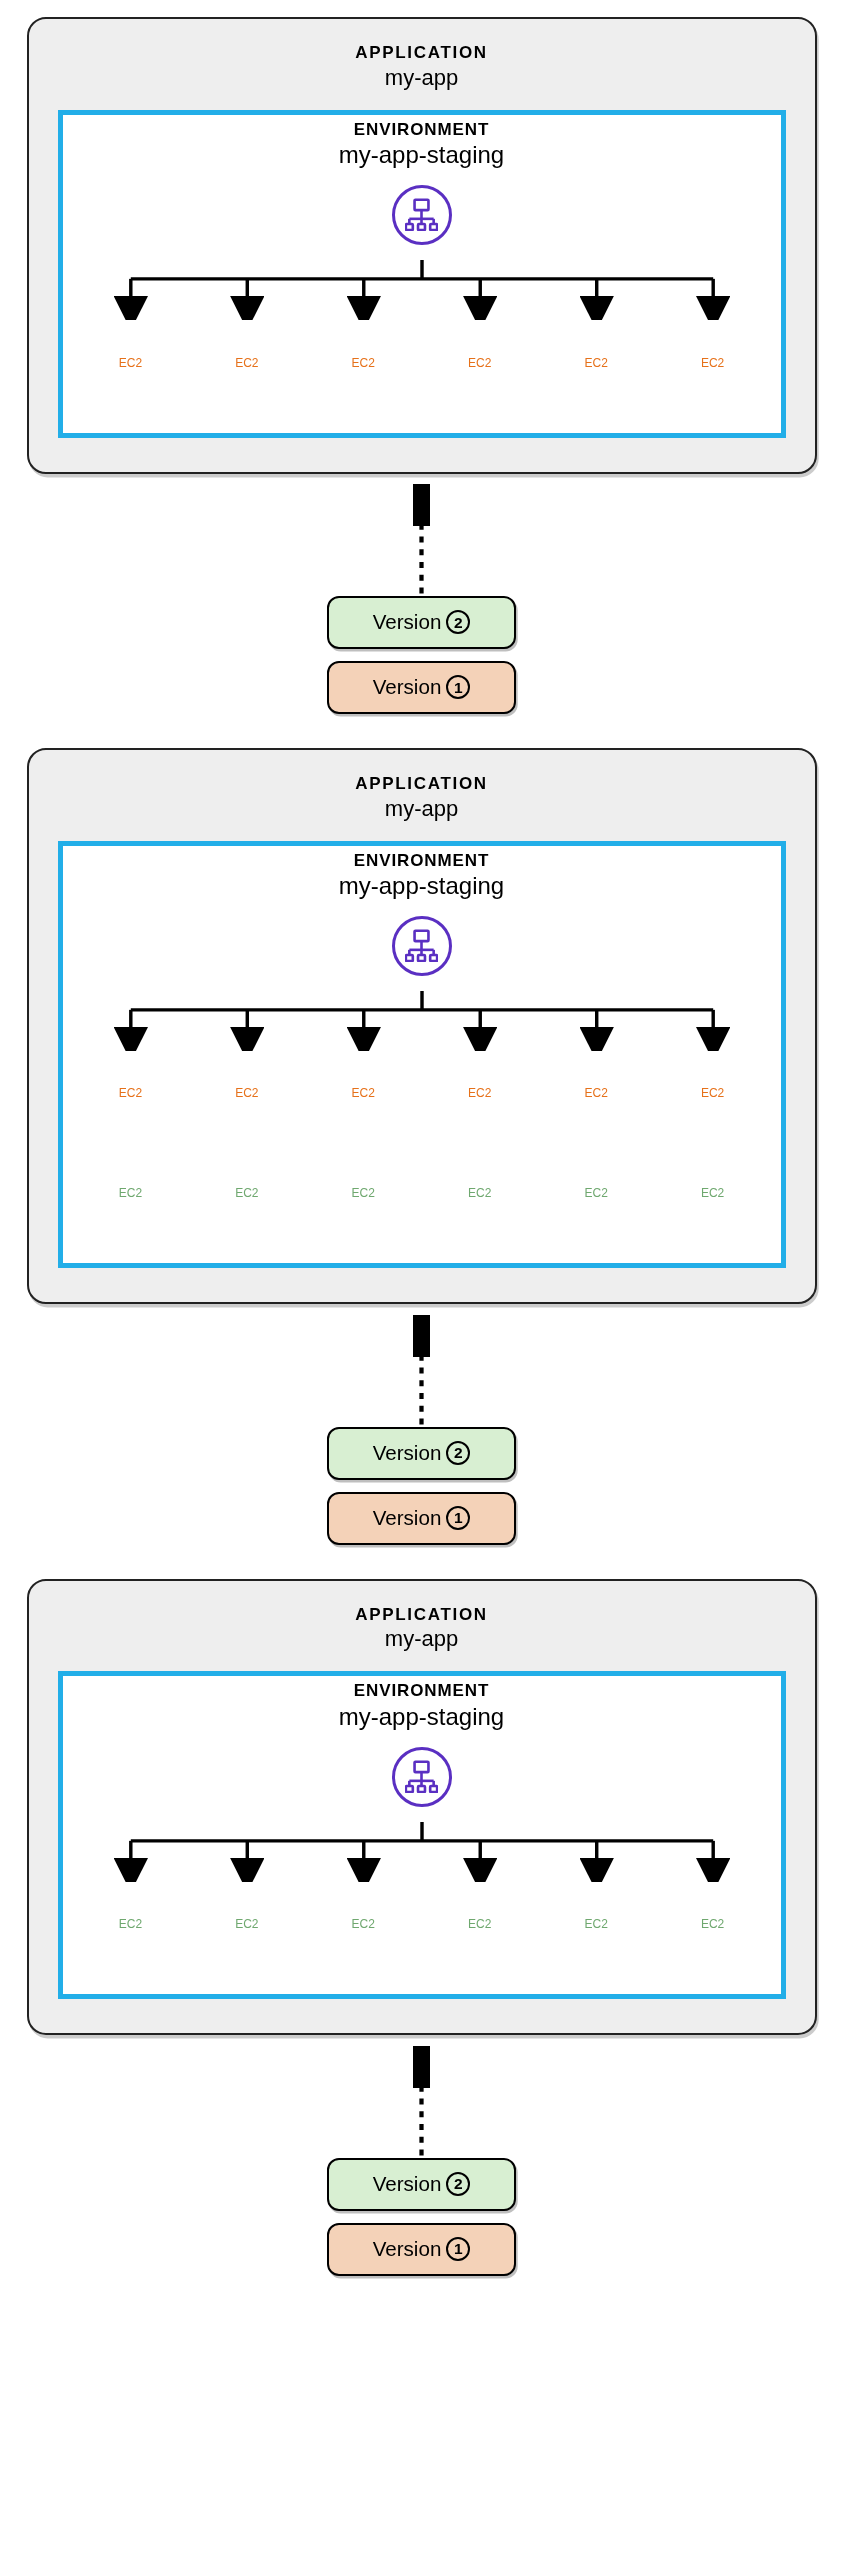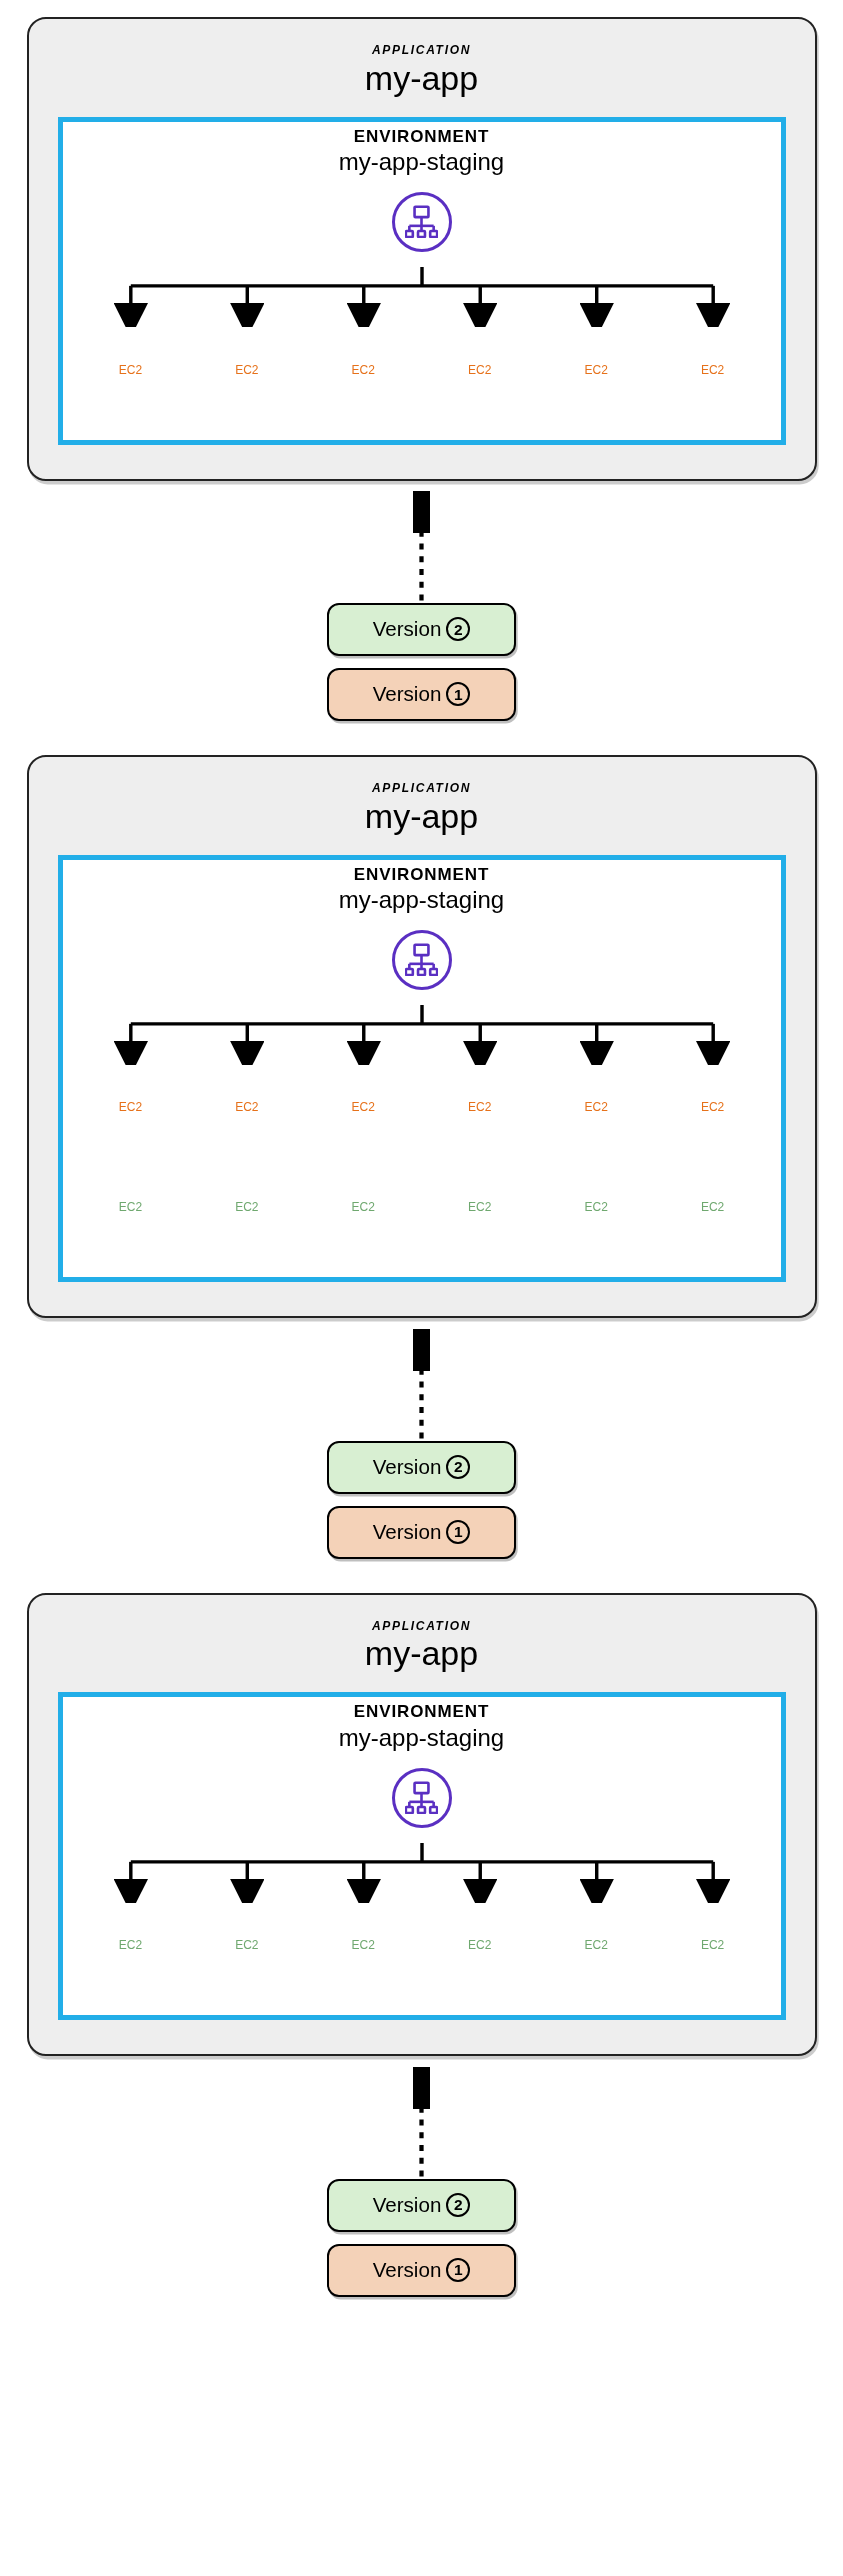--- a/index.html
+++ b/index.html
@@ -22,27 +22,26 @@
     border: 2.6px solid #222;
     border-radius: 19px;
     padding: 24px 29px 34px 29px;
     box-shadow: 1.7px 3.4px 0 rgba(0,0,0,0.2);
   }
   .app-header {
     text-align: center;
     margin-bottom: 19px;
   }
   .app-label {
-    font-size: 12px;
+    font-size: 17px;
     font-weight: 700;
     letter-spacing: 1.7px;
-    font-style: italic;
   }
   .app-name {
-    font-size: 34px;
+    font-size: 22px;
     font-weight: 500;
     margin-top: 1.7px;
   }
   .env-box {
     background: #fff;
     border: 5.2px solid #22aee8;
     padding: 5px 24px 33px 24px;
     position: relative;
   }
   .env-header {

